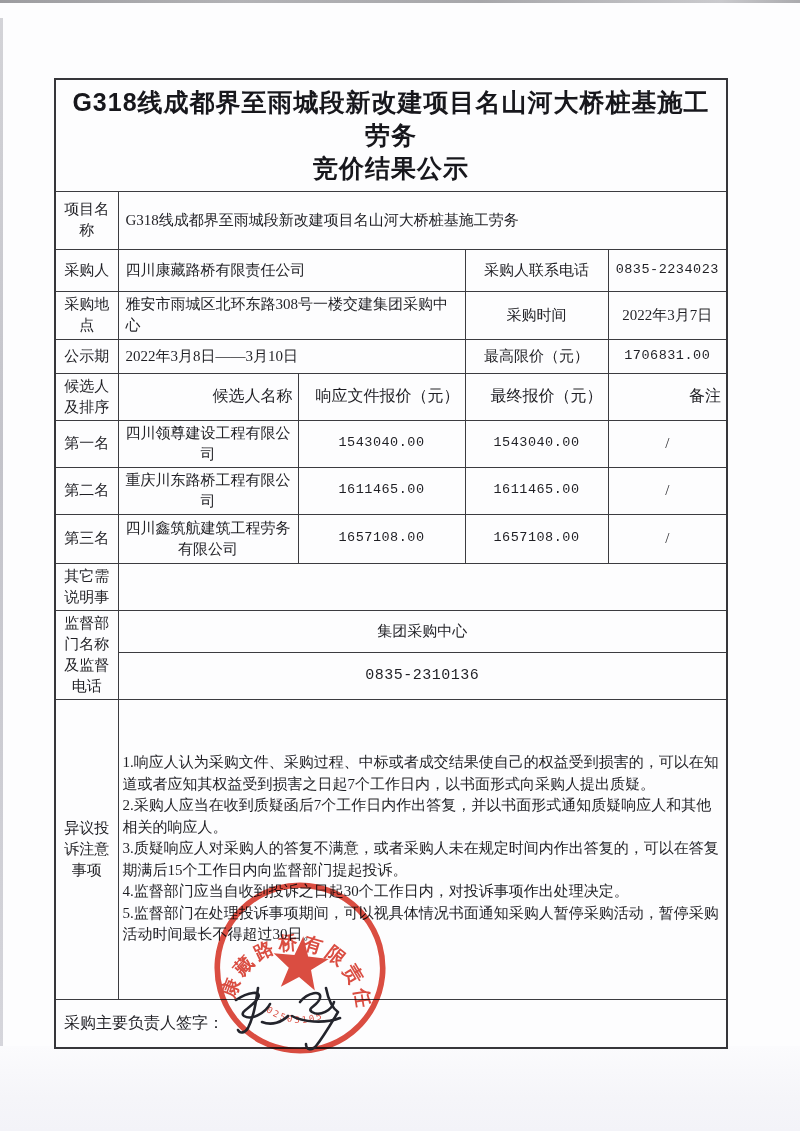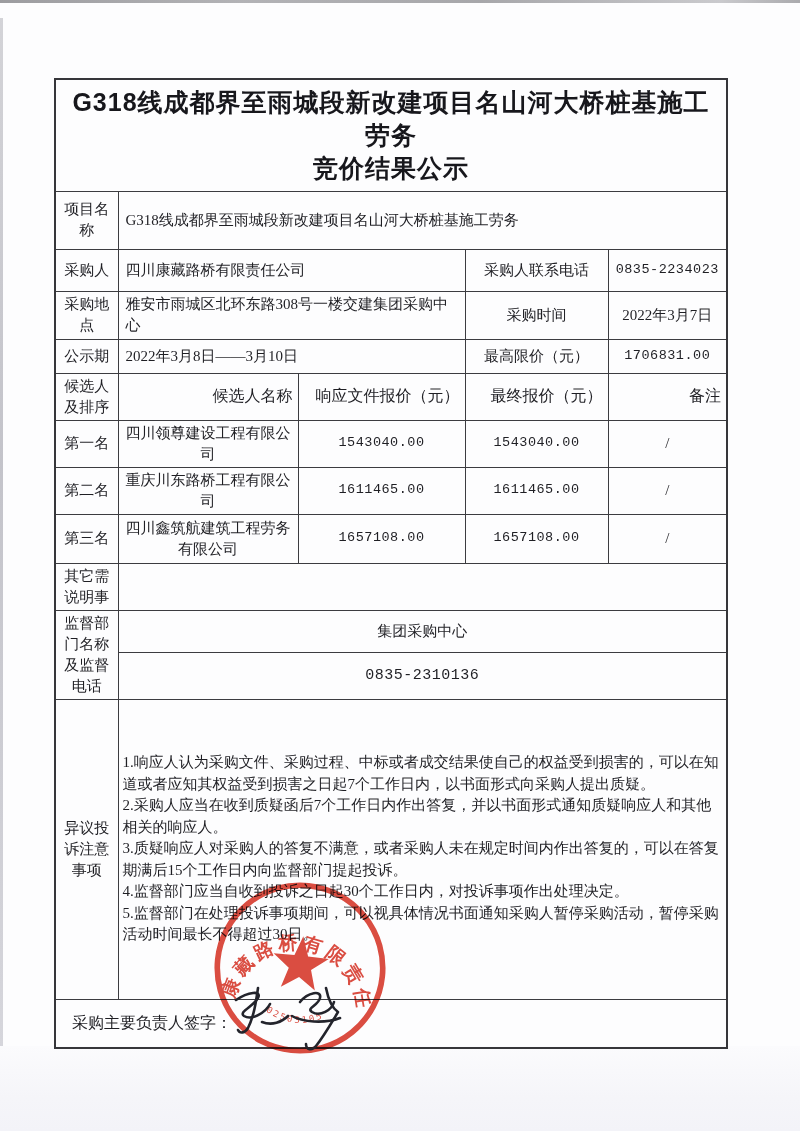--- a/index.html
+++ b/index.html
@@ -45,21 +45,21 @@
   .lab{text-align:center;padding:2px 3px;}
   .val{text-align:left;padding-left:7px;}
   .ctr{text-align:center;margin-left:24px;}
   .num{
     font-size:13.5px;letter-spacing:.5px;text-align:center;
     font-family:Liberation Mono, monospace;
   }
   .hd{text-align:right;font-size:16px;}
   .obj-cell p{margin:0;padding:0;font-size:15px;line-height:21.5px;text-align:left;}
   .obj-cell{padding:6px 4px;}
-  .sign-cell{font-size:16px;padding-left:16px;}
+  .sign-cell{font-size:16px;padding-left:8px;}
   
   .stamp{
     position:absolute;left:206px;top:874px;width:188px;height:188px;
     transform:rotate(6deg);
     opacity:.9;mix-blend-mode:multiply;
     pointer-events:none;
   }
   
   .signature{
     position:absolute;left:228px;top:982px;width:150px;height:75px;

